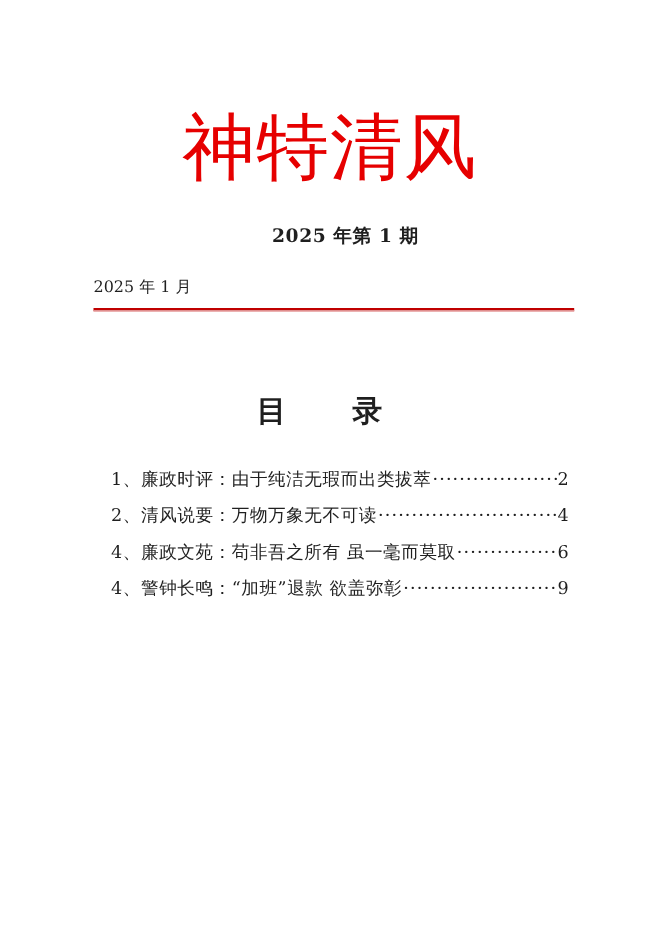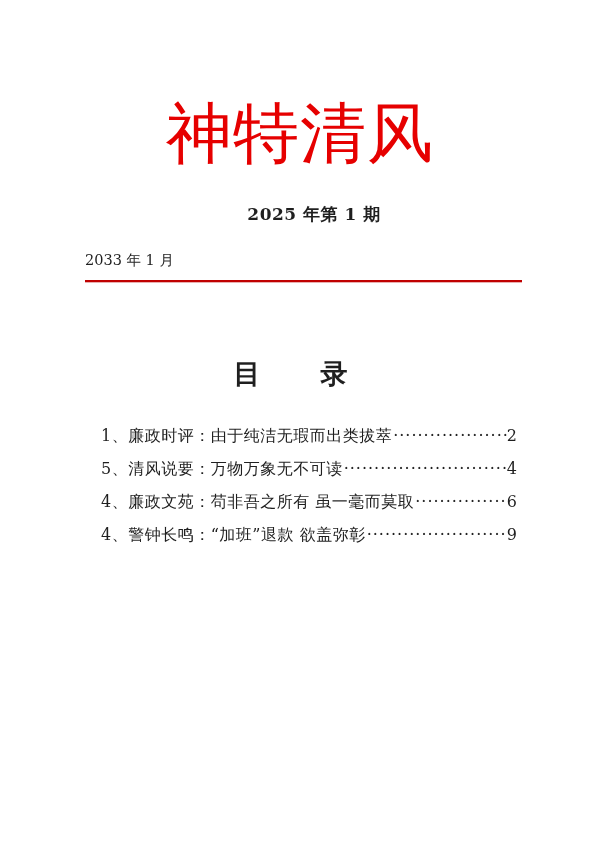--- a/index.html
+++ b/index.html
@@ -113,37 +113,37 @@
 </head>
 <body>
 
 <div class="page">
 
   <div class="newsletter-title">神特清风</div>
 
   <div class="issue-number">2025 年第 1 期</div>
 
   <div class="masthead">
-    <span>2033 年 1 月</span>
+    <span>2025 年 1 月</span>
   </div>
 
   <div class="divider-rule"></div>
 
   <div class="toc-heading">目　　录</div>
 
   <div class="toc-list">
 
     <div class="toc-item">
       <span class="toc-item-label">1、廉政时评：由于纯洁无瑕而出类拔萃</span>
       <span class="toc-leader">····································································································································</span>
       <span class="toc-page-number">2</span>
     </div>
 
     <div class="toc-item">
-      <span class="toc-item-label">5、清风说要：万物万象无不可读</span>
+      <span class="toc-item-label">2、清风说要：万物万象无不可读</span>
       <span class="toc-leader">····································································································································</span>
       <span class="toc-page-number">4</span>
     </div>
 
     <div class="toc-item">
       <span class="toc-item-label">4、廉政文苑：苟非吾之所有 虽一毫而莫取</span>
       <span class="toc-leader">····································································································································</span>
       <span class="toc-page-number">6</span>
     </div>
 

